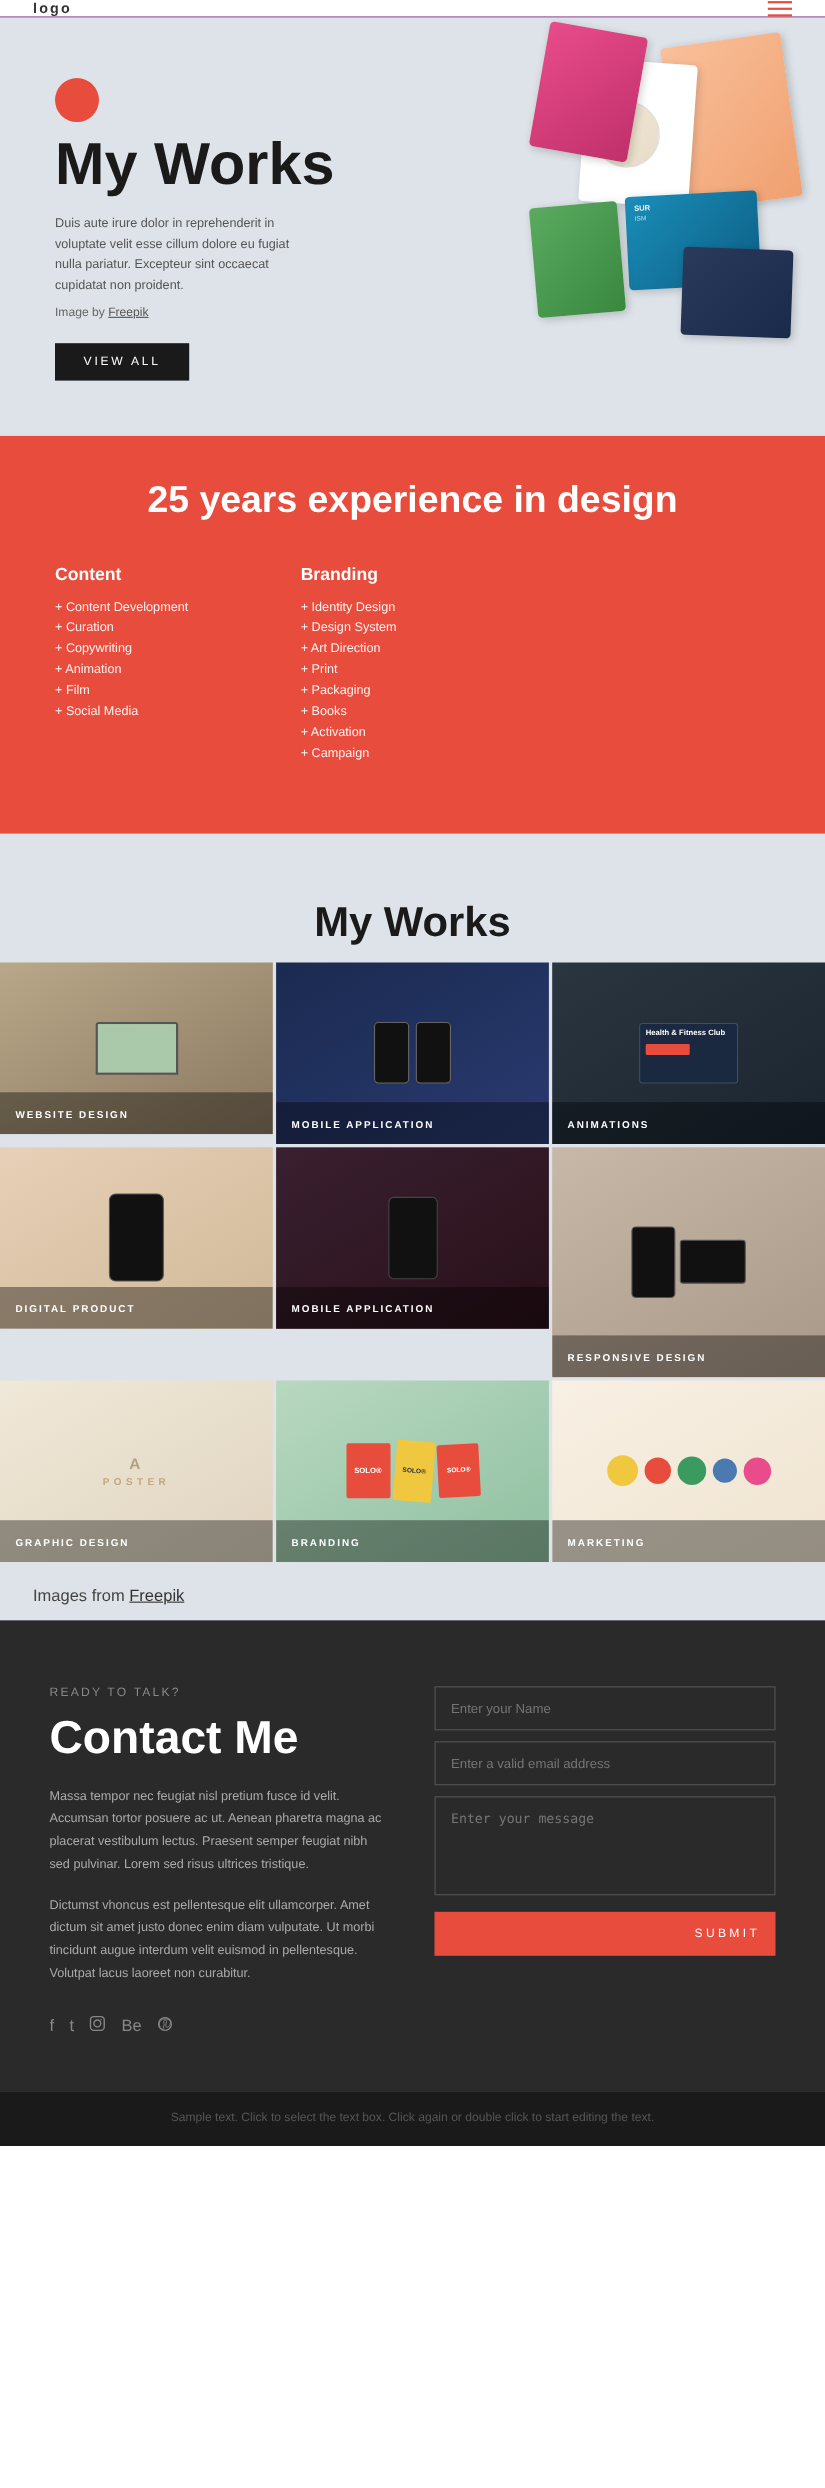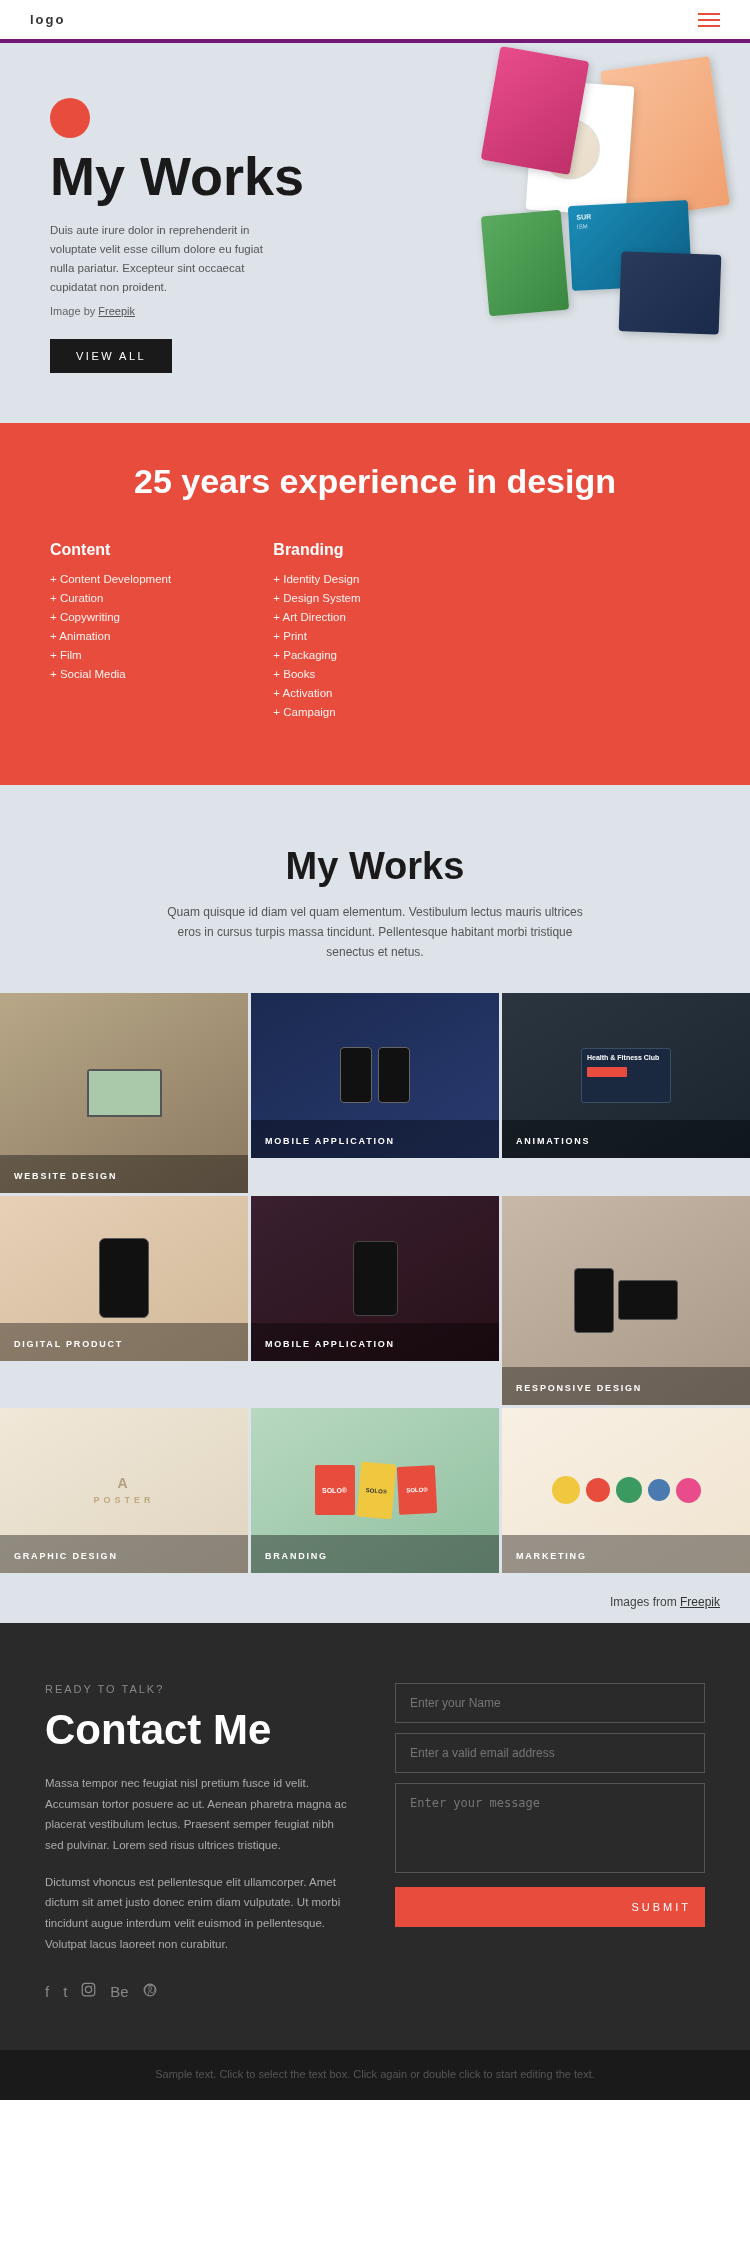--- a/index.html
+++ b/index.html
@@ -1,21 +1,21 @@
 <!DOCTYPE html>
 <html><head>
   <meta charset="utf-8">
   <style>
     * { margin: 0; padding: 0; box-sizing: border-box; }
     body { font-family: 'Helvetica Neue', Arial, sans-serif; background: #fff; width: 750px; }
   </style>
 </head>
 <body>
 
-<nav style="display:flex; justify-content:space-between; align-items:center; padding:12px 30px; background:#fff; border-bottom:4px solid #701a75;">
+<nav style="display:flex; justify-content:space-between; align-items:center; padding:0 30px; background:#fff; border-bottom:1px solid #701a75;">
   <span style="font-weight:bold; font-size:13px; color:#333; letter-spacing:2px;">logo</span>
   <div style="display:flex; flex-direction:column; gap:4px; cursor:pointer;">
     <span style="display:block; width:22px; height:2px; background:#e84c3d;"></span>
     <span style="display:block; width:22px; height:2px; background:#e84c3d;"></span>
     <span style="display:block; width:22px; height:2px; background:#e84c3d;"></span>
   </div>
 </nav>
 
 <section style="background:#dde3e8; position:relative; overflow:hidden; min-height:330px; padding:55px 30px 50px 50px;">
   <div style="width:40px; height:40px; background:#e84c3d; border-radius:50%; margin-bottom:10px;"></div>
@@ -74,25 +74,24 @@
       <div style="font-size:11.5px; color:rgba(255,255,255,0.92); margin-bottom:7px;">+ Activation</div>
       <div style="font-size:11.5px; color:rgba(255,255,255,0.92); margin-bottom:7px;">+ Campaign</div>
     </div>
 
 
   </div>
 </section>
 
 <section style="background:#dde3e8; padding:60px 30px 0;">
   <h2 style="text-align:center; font-size:38px; font-weight:800; color:#1a1a1a; margin-bottom:14px;">My Works</h2>
-  <p style="text-align:center; font-size:12px; color:#555; max-width:440px; margin:0 auto 30px; line-height:1.7;">Quam quisque id diam vel quam elementum. Vestibulum lectus mauris ultrices eros in cursus turpis massa tincidunt. Pellentesque habitant morbi tristique senectus et netus.</p>
 
   <div style="display:grid; grid-template-columns:1fr 1fr 1fr; gap:3px; margin:0 -30px;">
 
-    <div style="position:relative; overflow:hidden; height:200px; cursor:pointer; background:linear-gradient(150deg,#b8a888,#8a7860);">
+    <div style="position:relative; overflow:hidden; height:156px; cursor:pointer; background:linear-gradient(150deg,#b8a888,#8a7860);">
       <div style="width:100%; height:100%; display:flex; align-items:center; justify-content:center;">
         <div style="width:75px; height:48px; background:#222; border-radius:3px 3px 0 0; border:2px solid #555; position:relative;">
           <div style="background:#aac8aa; width:100%; height:100%;"></div>
         </div>
       </div>
       <div style="position:absolute; bottom:0; left:0; right:0; background:rgba(0,0,0,0.38); padding:10px 14px;">
         <span style="color:#fff; font-size:9px; font-weight:700; letter-spacing:1.8px; text-transform:uppercase;">WEBSITE DESIGN</span>
       </div>
     </div>
 
@@ -189,21 +188,21 @@
         <div style="width:22px; height:22px; background:#4a7ab0; border-radius:50%;"></div>
         <div style="width:25px; height:25px; background:#e84c8a; border-radius:50%;"></div>
       </div>
       <div style="position:absolute; bottom:0; left:0; right:0; background:rgba(0,0,0,0.38); padding:10px 14px;">
         <span style="color:#fff; font-size:9px; font-weight:700; letter-spacing:1.8px; text-transform:uppercase;">MARKETING</span>
       </div>
     </div>
 
   </div>
 
-  <p style="text-align:right; font-size:12px; color:#444; padding:22px 0 14px;">
+  <p style="text-align:left; font-size:15px; color:#444; padding:22px 0 14px;">
     <span>Images from </span><a style="color:#333; text-decoration:underline;">Freepik</a>
   </p>
 </section>
 
 <section style="background:#2a2a2a; padding:60px 45px 50px;">
   <div style="display:grid; grid-template-columns:1fr 1fr; gap:40px;">
 
     <div>
       <p style="font-size:11px; color:#888; letter-spacing:2px; text-transform:uppercase; margin-bottom:12px;">READY TO TALK?</p>
       <h2 style="font-size:42px; font-weight:900; color:#fff; margin-bottom:20px; line-height:1.1;">Contact Me</h2>

